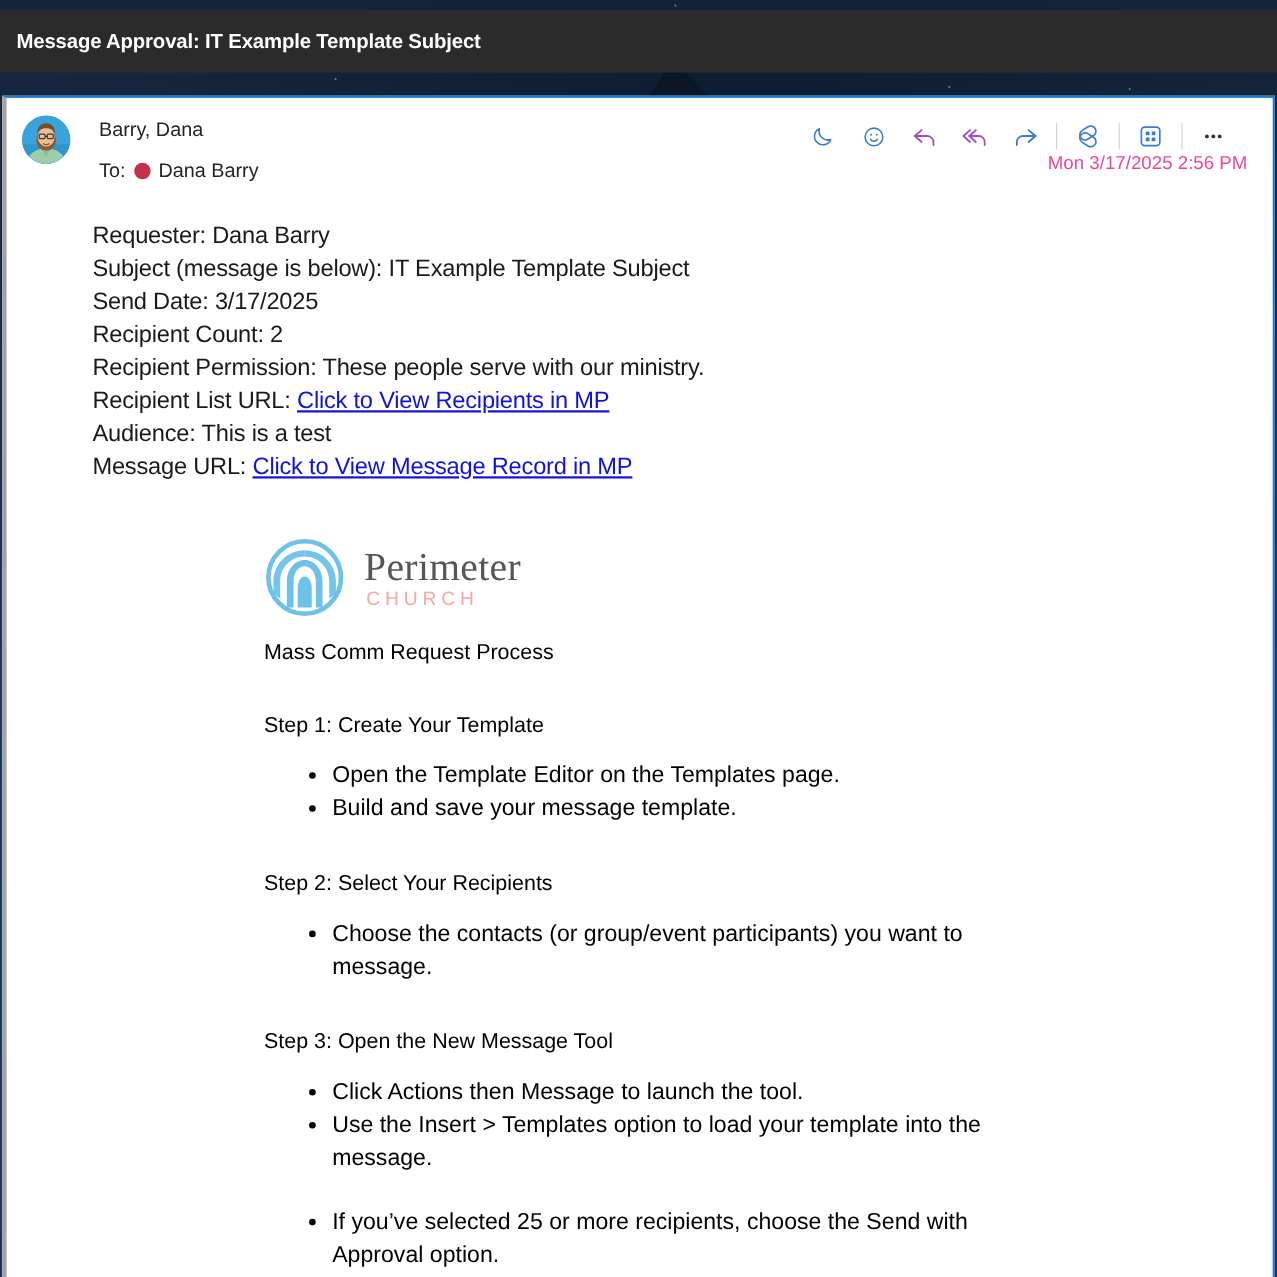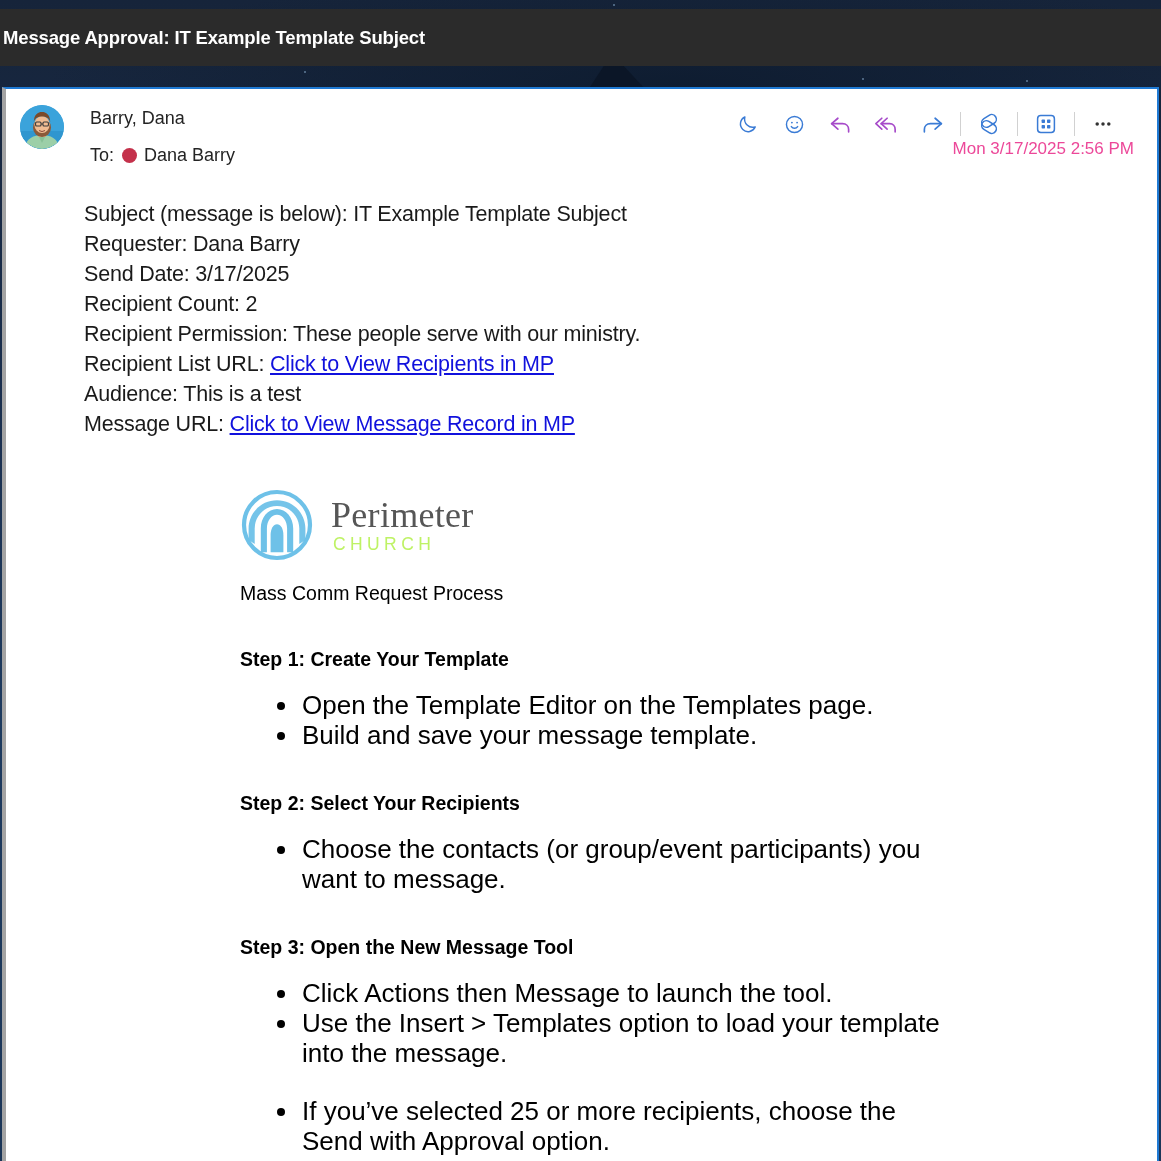--- a/index.html
+++ b/index.html
@@ -43,21 +43,21 @@
     width: 1161px; height: 57px;
     background: #2b2b2b;
     display: flex;
     align-items: center;
   }
   #titlebar-text {
     color: #ffffff;
     font-size: 18.5px;
     font-weight: bold;
     letter-spacing: -0.15px;
-    padding-left: 3px;
+    padding-left: 15px;
     white-space: nowrap;
   }
 
   
   #mailpane {
     position: absolute;
     left: 2px; top: 87px;
     width: 1157px; height: 1074px;
     background: #ffffff;
     border-top: 2px solid #1f7ad4;
@@ -178,47 +178,47 @@
   #logo-perimeter {
     font-family: "Liberation Serif", serif;
     font-size: 36px;
     color: #565656;
     letter-spacing: 0.3px;
     display: block;
   }
   #logo-church {
     font-family: "Liberation Sans", sans-serif;
     font-size: 17.5px;
-    color: #bef264;
+    color: #fca5a5;
     letter-spacing: 4.4px;
     display: block;
     margin-top: 3px;
     margin-left: 2px;
   }
 
   .body-line {
     font-size: 19.5px;
     line-height: 26px;
     color: #000;
     margin-bottom: 34px;
   }
   .step-head {
     font-size: 19.5px;
-    font-weight: bold;
+    font-weight: normal;
     line-height: 26px;
     margin-bottom: 18px;
     margin-top: 40px;
   }
   ul.step-list {
     list-style: disc;
     margin: 0 0 28px 0;
     padding-left: 60px;
   }
   ul.step-list li {
-    font-size: 26px;
+    font-size: 21px;
     line-height: 30px;
     margin-bottom: 0px;
     padding-left: 2px;
   }
   ul.step-list li b { font-weight: normal; }
 </style>
 </head>
 <body>
 
 <div id="desktop">
@@ -353,26 +353,26 @@
       </div>
 
     </div>
 
     <div id="timestamp">Mon 3/17/2025 2:56 PM</div>
   </div>
 </div>
 
 <div id="meta">
   <div class="ln">
+    <span>Requester:</span>
+    <span>Dana Barry</span>
+  </div>
+  <div class="ln">
     <span>Subject (message is below):</span>
     <span>IT Example Template Subject</span>
-  </div>
-  <div class="ln">
-    <span>Requester:</span>
-    <span>Dana Barry</span>
   </div>
   <div class="ln">
     <span>Send Date:</span>
     <span>3/17/2025</span>
   </div>
   <div class="ln">
     <span>Recipient Count:</span>
     <span>2</span>
   </div>
   <div class="ln">

